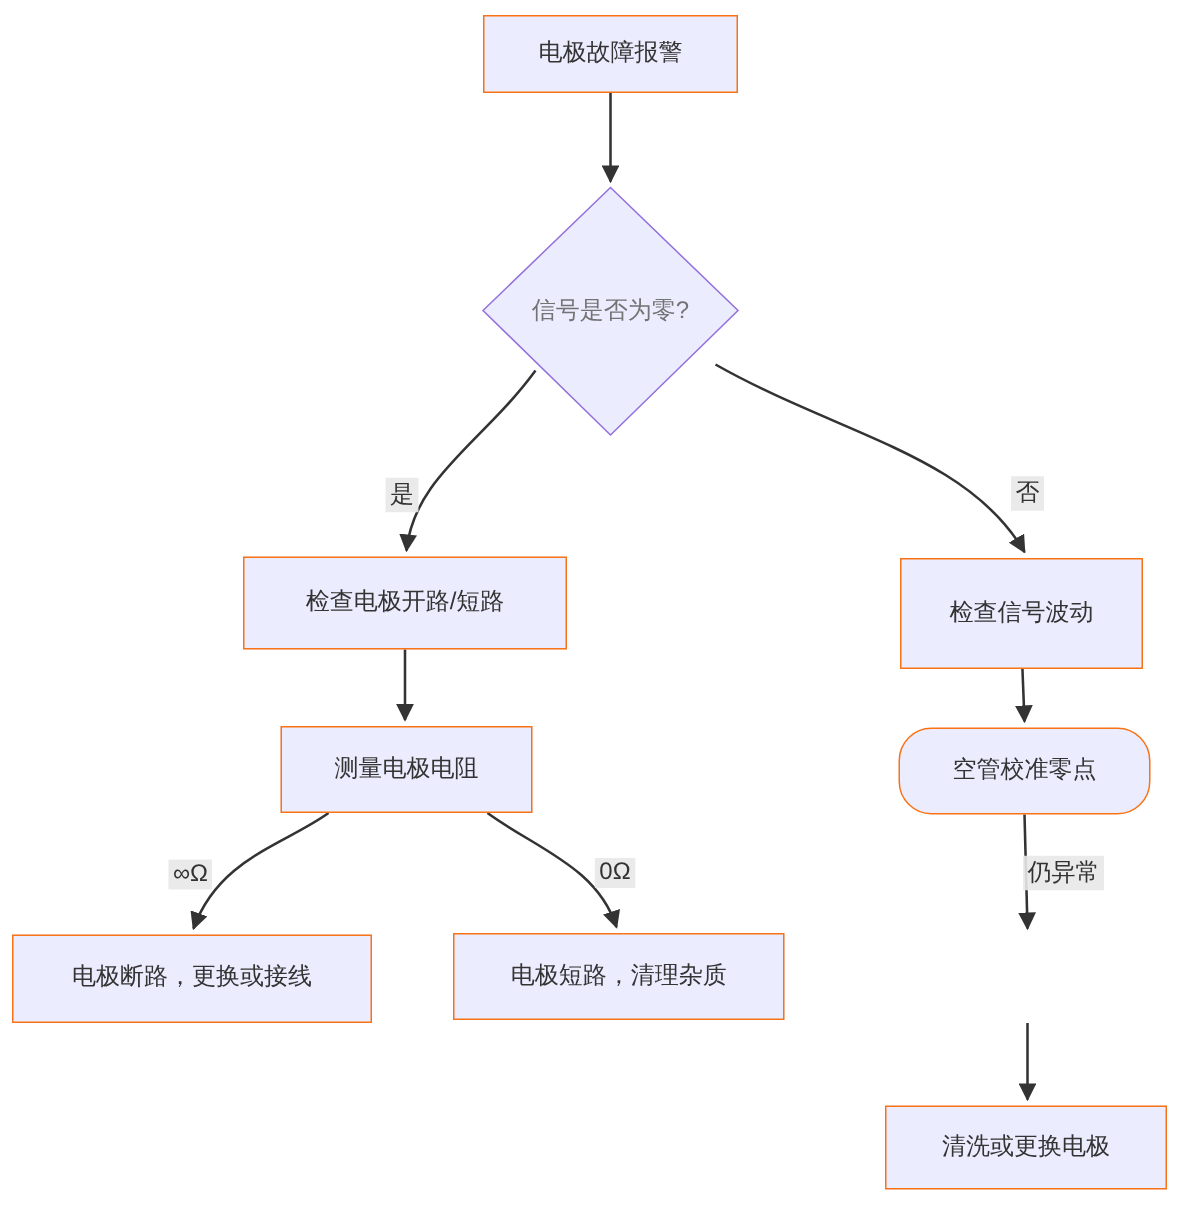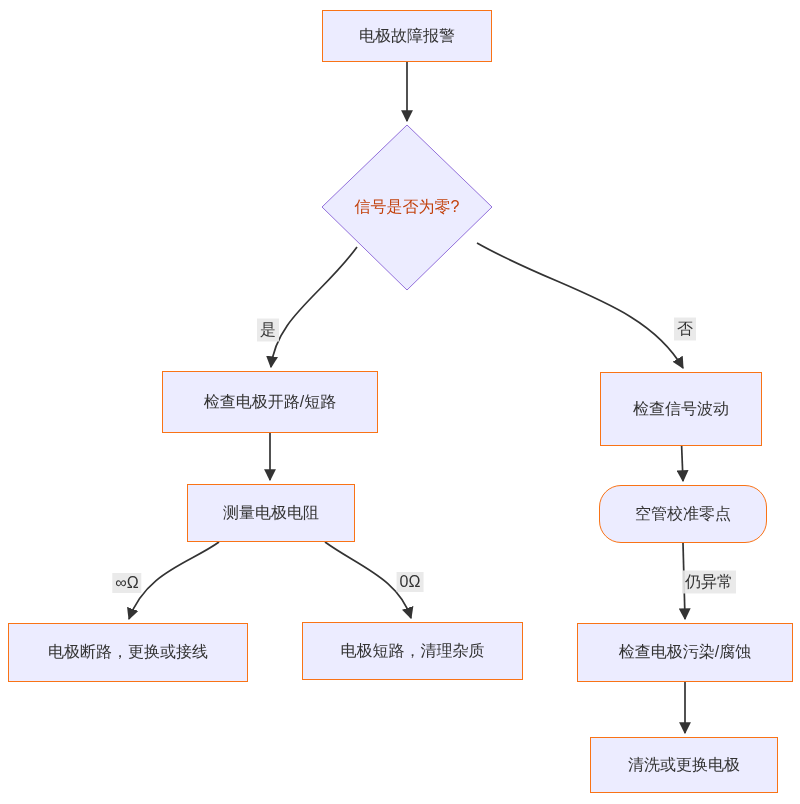--- a/index.html
+++ b/index.html
@@ -31,21 +31,21 @@
     padding: 0 6px;
   }
   .diamond-label {
     position: absolute;
     background: transparent;
     border: none;
     display: flex;
     align-items: center;
     justify-content: center;
     text-align: center;
-    color: #c2410c;
+    color: #737373;
     font-size: 16px;
   }
   .edge-label {
     position: absolute;
     transform: translate(-50%, -50%);
     background: rgba(232,232,232,0.9);
     color: #333333;
     font-size: 16px;
     padding: 1px 3px;
     white-space: nowrap;
@@ -101,23 +101,20 @@
   </div>
 
   <div class="node" style="left:600px; top:372px; width:162px; height:74px;">
     <span>检查信号波动</span>
   </div>
 
   <div class="node" style="left:599px; top:485px; width:168px; height:58px;border-radius:22px;">
     <span>空管校准零点</span>
   </div>
 
-  <div class="node" style="left:577px; top:623px; width:216px; height:59px;">
-    <span>检查电极污染/腐蚀</span>
-  </div>
 
   <div class="node" style="left:590px; top:737px; width:188px; height:56px;">
     <span>清洗或更换电极</span>
   </div>
 
   <div class="edge-label" style="left:268px; top:330px;">是</div>
   <div class="edge-label" style="left:685px; top:329px;">否</div>
   <div class="edge-label" style="left:127px; top:583px;">∞Ω</div>
   <div class="edge-label" style="left:410px; top:582px;">0Ω</div>
   <div class="edge-label" style="left:685px; top:582px;margin-left:24px;">仍异常</div>

